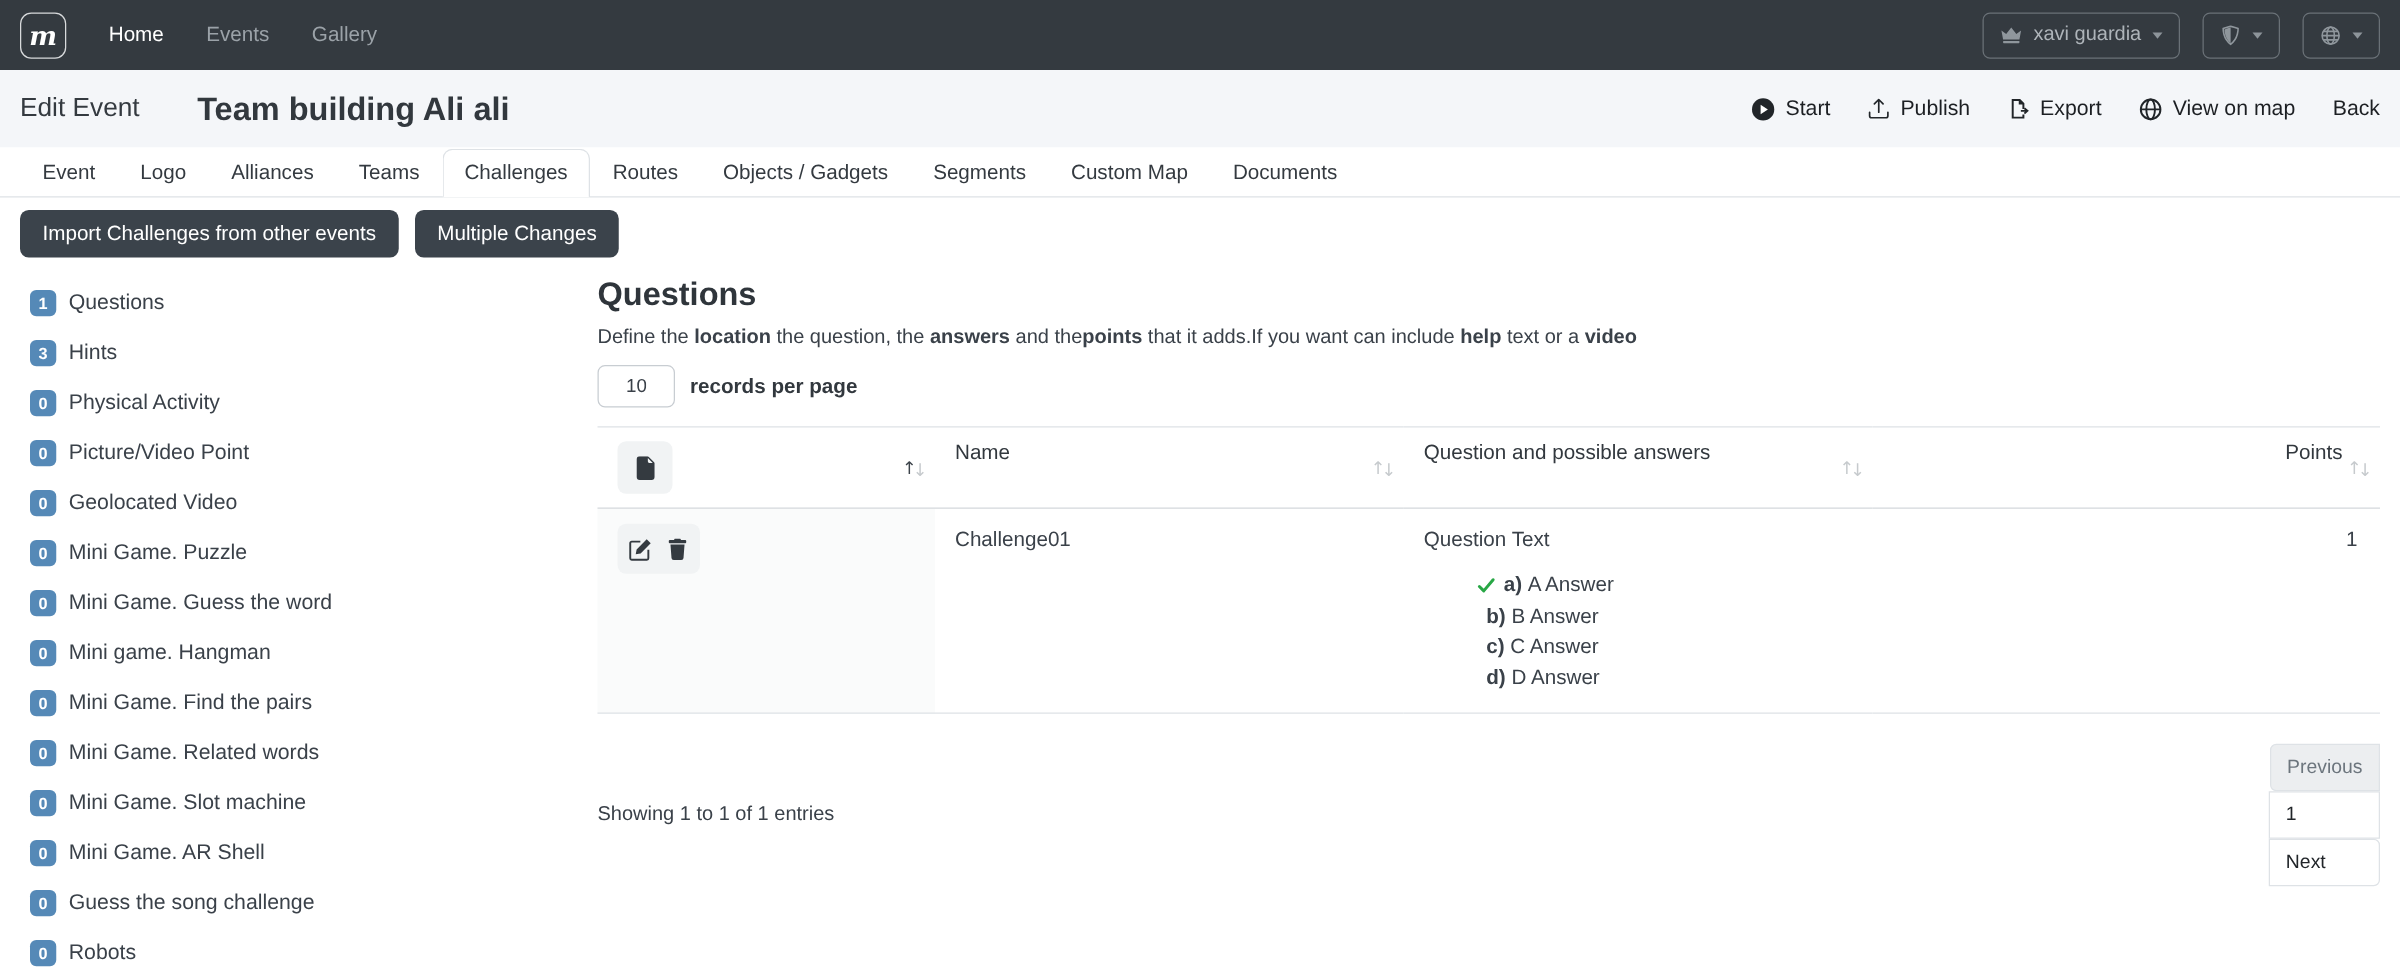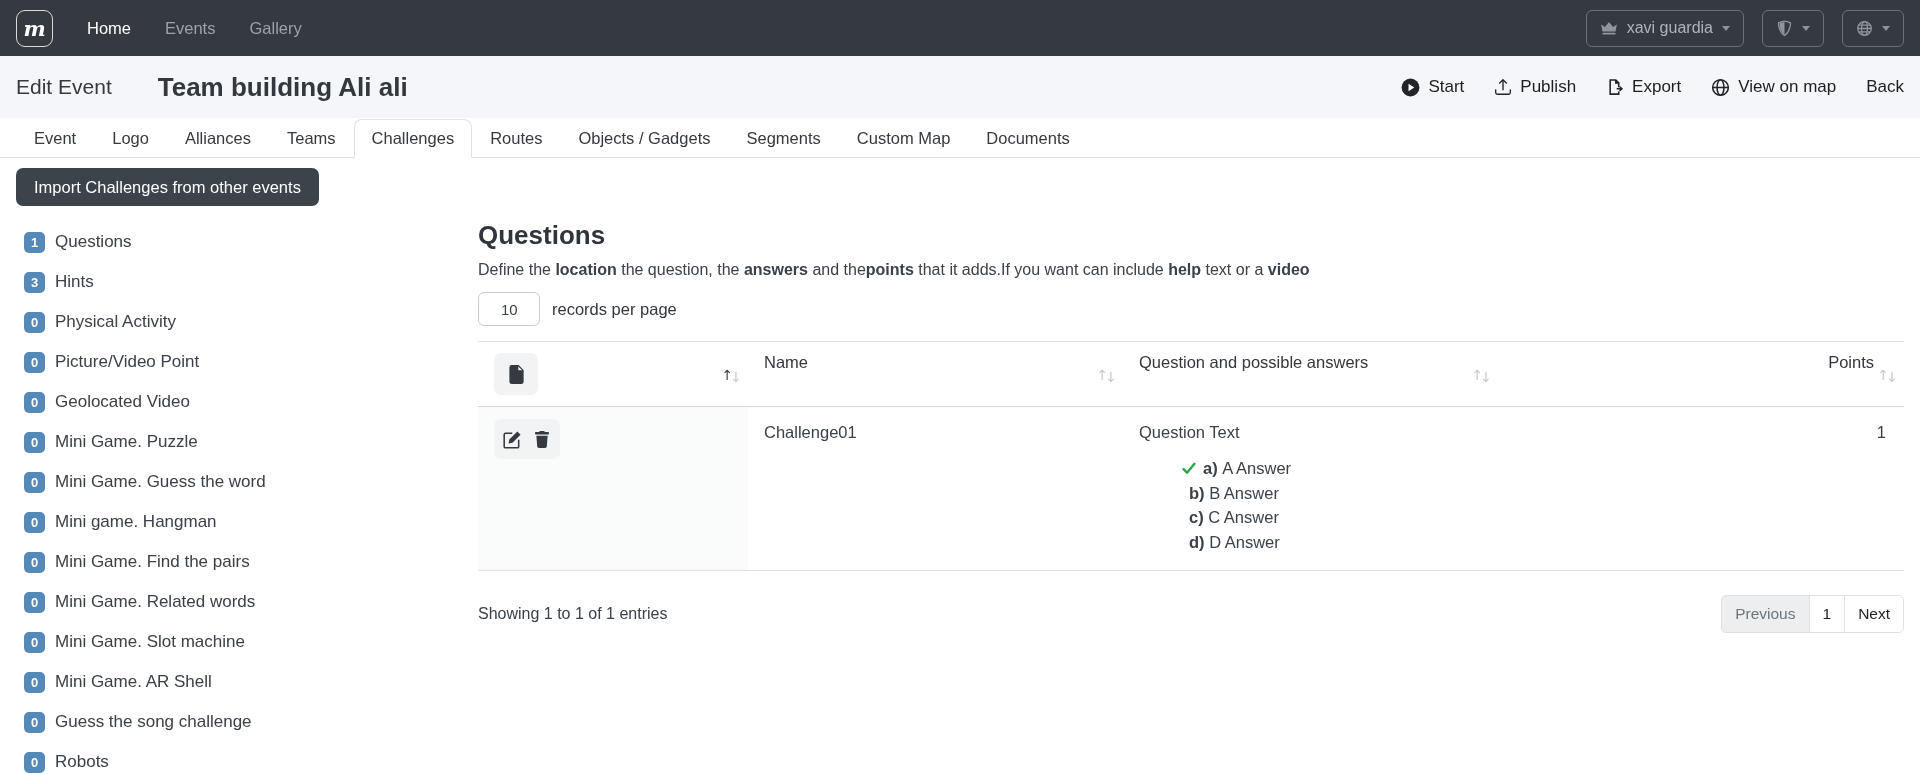--- a/index.html
+++ b/index.html
@@ -51,21 +51,21 @@
   .side-label { margin-left:10px; font-size:17px; color:#3a4149; }
 
   .main { flex:1; padding-top:14px; min-width:0; }
   .qhead { font-size:26px; font-weight:600; color:#2f353b; }
   .desc { margin-top:10px; font-size:16px; color:#3a4149; }
   .desc .b { font-weight:bold; }
 
   .controls { margin-top:13px; display:flex; align-items:center; }
   .rpp-input { width:62px; height:34px; border:1px solid #c8cdd2; border-radius:6px; font-size:15px;
     padding:0 22px; color:#3a4149; font-family:inherit; }
-  .rpp-label { margin-left:12px; font-size:16.5px; color:#32383e; }
+  .rpp-label { margin-left:12px; font-size:16.5px; color:#32383e;font-weight:bold; }
   .search-wrap { margin-left:auto; display:flex; align-items:center; gap:13px; }
   .search-label { font-size:16.5px; color:#32383e; }
   .search-input { width:177px; height:31px; border:1px solid #c8cdd2; border-radius:5px; padding:0 8px; font-family:inherit; }
 
   
   table.grid { margin-top:15px; width:100%; border-collapse:collapse; table-layout:fixed; }
   .grid th { border-top:1px solid #dee2e6; border-bottom:1px solid #d3d7db; position:relative;
     text-align:left; padding:11px 30px 11px 16px; height:64px; vertical-align:top;
     font-weight:normal; font-size:16.5px; color:#32383e; }
   .grid th.points-h { text-align:right; }
@@ -83,21 +83,21 @@
   .icon-btn { color:#3a4149; cursor:pointer; display:flex; }
   .answers { margin:14px 0 0 42px; line-height:24.5px; }
   .answer { padding-left:8px; }
   .answer.correct { padding-left:0; display:flex; align-items:center; }
   .ans-letter { font-weight:bold; }
   .check { color:#28a745; margin-right:6px; display:inline-flex; }
 
   
   .table-footer { display:flex; align-items:center; margin-top:24px; }
   .summary { font-size:16px; color:#3a4149; }
-  .pager { margin-left:auto; display:flex; }
+  .pager { margin-left:auto; display:flex;flex-direction:column; }
   .page-btn { height:38px; display:flex; align-items:center; padding:0 13px; border:1px solid #dee2e6;
     font-size:15.5px; background:#fff; color:#212529; cursor:pointer; margin-left:-1px; }
   .page-btn.prev { background:#eceef0; color:#6c757d; border-radius:5px 0 0 5px; margin-left:0; }
   .page-btn.next { border-radius:0 5px 5px 0; }
 </style>
 </head>
 <body>
 
 <div class="navbar">
   <div class="brand">
@@ -196,20 +196,21 @@
   <div class="tab active">Challenges</div>
   <div class="tab">Routes</div>
   <div class="tab">Objects / Gadgets</div>
   <div class="tab">Segments</div>
   <div class="tab">Custom Map</div>
   <div class="tab">Documents</div>
 </div>
 
 <div class="toolbar">
   <button class="btn-dark">Import Challenges from other events</button>
+  <button class="btn-dark">Multiple Changes</button>
 </div>
 
 <div class="content">
 
   <div class="sidebar">
     <div class="side-item">
       <span class="badge">1</span>
       <span class="side-label">Questions</span>
     </div>
     <div class="side-item">

